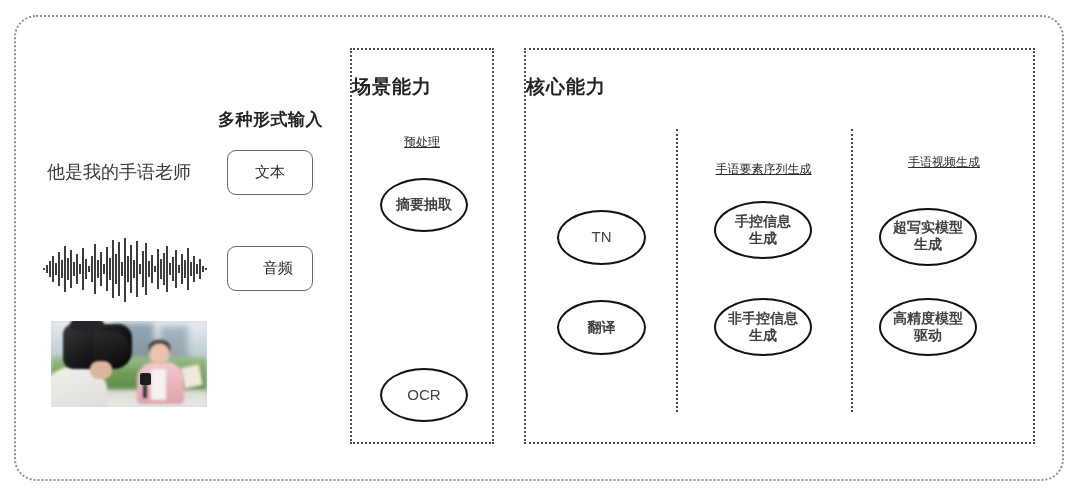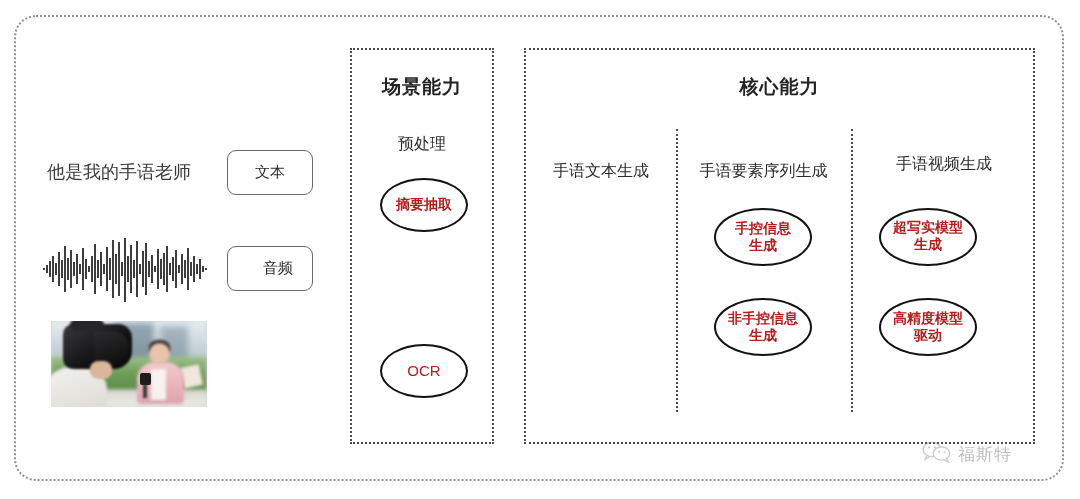--- a/index.html
+++ b/index.html
@@ -47,21 +47,20 @@
     left: 524px;
     top: 48px;
     width: 511px;
     height: 396px;
   }
 
   .panel-title {
     position: absolute;
     left: 0;
     right: 0;
-    text-align: center;
     font-size: 19px;
     font-weight: bold;
     color: #232323;
     letter-spacing: 1px;
   }
   .panel-scene .panel-title { top: 24px; }
   .panel-core  .panel-title { top: 24px; }
 
   
   .vdivider {
@@ -71,38 +70,39 @@
     height: 283px;
     border-left: 2px dotted #4a4a4a;
   }
   .vdivider.d1 { left: 150px; }
   .vdivider.d2 { left: 325px; }
 
   
   .col-header {
     position: absolute;
     text-align: center;
-    font-size: 16px;
+    font-size: 12px;
     color: #2b2b2b;
     white-space: nowrap;
+    text-decoration: underline;
   }
 
   
   .ellipse {
     position: absolute;
     box-sizing: border-box;
     border: 2.2px solid #111111;
     border-radius: 50%;
     display: flex;
     align-items: center;
     justify-content: center;
     text-align: center;
     font-size: 14px;
     line-height: 1.22;
-    color: #b91c1c;
+    color: #404040;
     background: #ffffff;
     font-weight: 600;
   }
   .ellipse.plain { font-weight: 400; font-size: 15px; }
 
   
   .input-title {
     position: absolute;
     font-size: 17px;
     font-weight: bold;
@@ -254,20 +254,21 @@
     letter-spacing: 1px;
   }
 </style>
 </head>
 <body>
 
 <div id="canvas">
 
   <div class="outer-frame"></div>
 
+  <div class="input-title" style="left:218px; top:108px;">多种形式输入</div>
 
   <div class="sample-text" style="left:47px; top:160px;">他是我的手语老师</div>
 
   <div class="waveform">
     <svg viewBox="0 0 168 70" width="168" height="70" preserveAspectRatio="none">
       <g stroke="#3d3d3d" stroke-width="1.1" shape-rendering="crispEdges">
         <line x1="2" y1="34" x2="2" y2="36"></line>
         <line x1="5" y1="31" x2="5" y2="39"></line>
         <line x1="8" y1="27" x2="8" y2="43"></line>
         <line x1="11" y1="22" x2="11" y2="48"></line>
@@ -352,49 +353,35 @@
   <div class="chip" style="left:227px; top:246px;padding-left:16px;">
     <span>音频</span>
   </div>
 
   <div class="panel panel-scene">
     <div class="panel-title">场景能力</div>
 
     <div class="col-header" style="left:0; right:0; top:84px;">预处理</div>
 
     <div class="ellipse" style="left:28px; top:128px; width:88px; height:54px;">摘要抽取</div>
-    <div class="ellipse plain" style="left:28px; top:294px; width:88px; height:54px;">OCR</div>
+    <div class="ellipse plain" style="left:28px; top:318px; width:88px; height:54px;">OCR</div>
   </div>
 
   <div class="panel panel-core">
     <div class="panel-title">核心能力</div>
 
     <div class="vdivider d1"></div>
     <div class="vdivider d2"></div>
 
-    <div class="col-header" style="left:0px; width:150px; top:111px;">手语文本生成</div>
+    <div class="ellipse plain" style="left:31px; top:160px; width:89px; height:55px;">TN</div>
+    <div class="ellipse" style="left:31px; top:250px; width:89px; height:55px;">翻译</div>
 
     <div class="col-header" style="left:150px; width:175px; top:111px;">手语要素序列生成</div>
-    <div class="ellipse ml" style="left:188px; top:158px; width:98px; height:58px;">手控信息<br>生成</div>
+    <div class="ellipse ml" style="left:188px; top:151px; width:98px; height:58px;">手控信息<br>生成</div>
     <div class="ellipse ml" style="left:188px; top:248px; width:98px; height:58px;">非手控信息<br>生成</div>
 
     <div class="col-header" style="left:325px; width:186px; top:104px;">手语视频生成</div>
     <div class="ellipse ml" style="left:353px; top:158px; width:98px; height:58px;font-family:Liberation Mono, monospace;">超写实模型<br>生成</div>
     <div class="ellipse ml" style="left:353px; top:248px; width:98px; height:58px;">高精度模型<br>驱动</div>
   </div>
 
-  <div class="watermark">
-    <span>
-      <svg width="30" height="24" viewBox="0 0 30 24">
-        <ellipse cx="10" cy="9.5" rx="9" ry="7.2" fill="none" stroke="#8a8a8a" stroke-width="1.3"></ellipse>
-        <path d="M5 15.5 L3 19.5 L7.5 17" fill="none" stroke="#8a8a8a" stroke-width="1.3"></path>
-        <circle cx="7" cy="7.5" r="1.1" fill="#8a8a8a"></circle>
-        <circle cx="13" cy="7.5" r="1.1" fill="#8a8a8a"></circle>
-        <ellipse cx="19.5" cy="13.5" rx="8.2" ry="6.6" fill="#ffffff" stroke="#8a8a8a" stroke-width="1.3"></ellipse>
-        <path d="M24.5 18.8 L26.5 22 L22.5 20.4" fill="#ffffff" stroke="#8a8a8a" stroke-width="1.3"></path>
-        <circle cx="17" cy="12" r="1" fill="#8a8a8a"></circle>
-        <circle cx="22.5" cy="12" r="1" fill="#8a8a8a"></circle>
-      </svg>
-    </span>
-    <span class="wm-text">福斯特</span>
-  </div>
 
 </div>
 
 </body></html>

